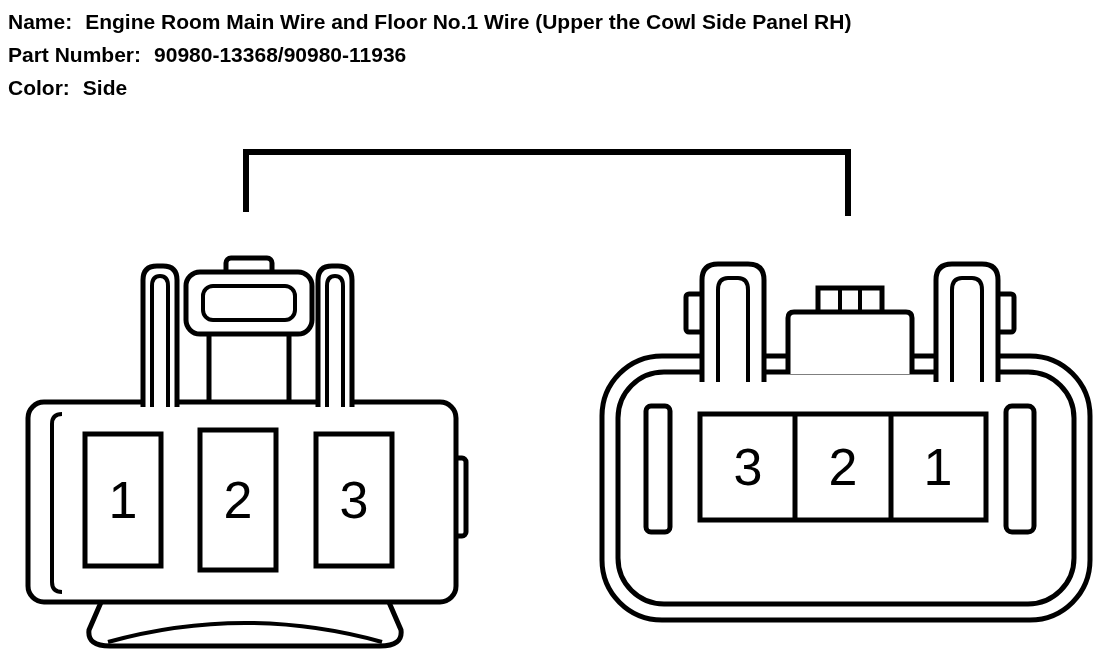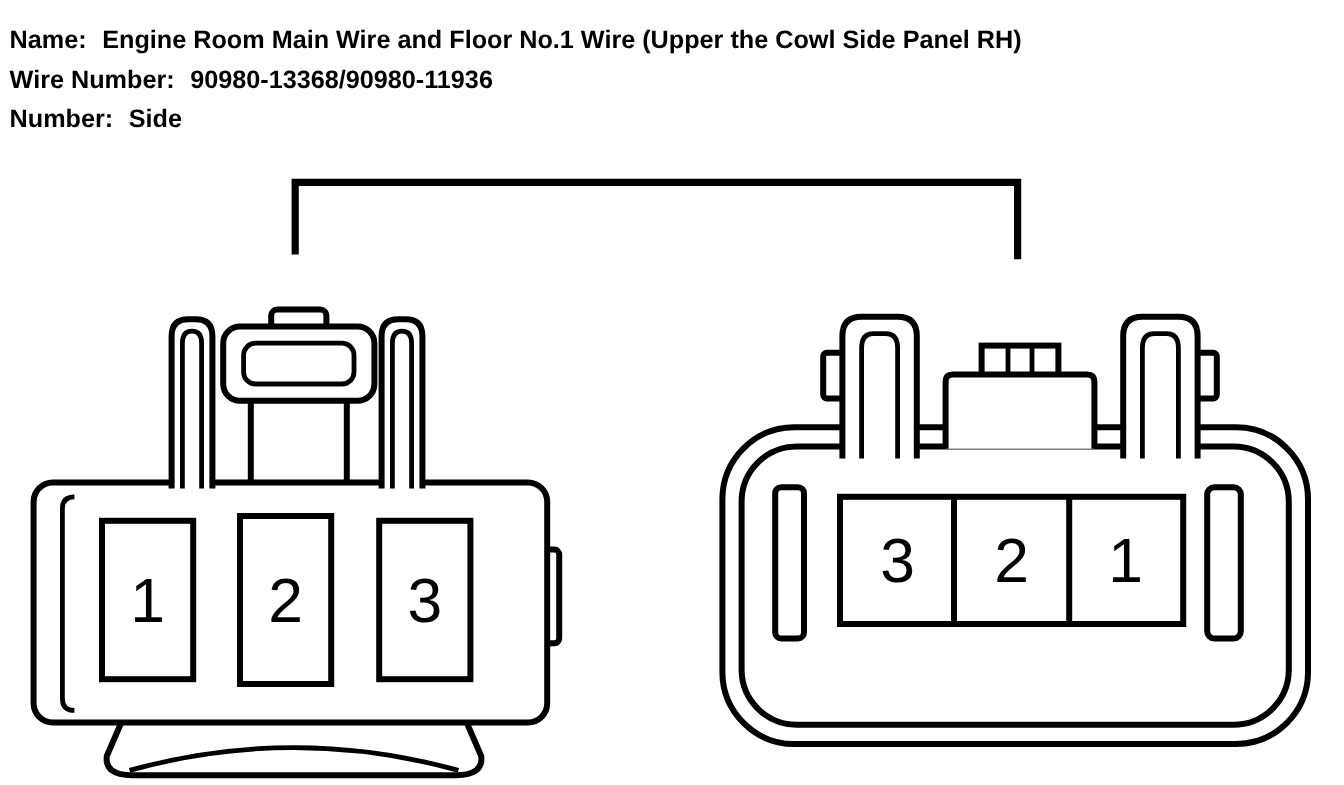--- a/index.html
+++ b/index.html
@@ -7,21 +7,21 @@
     padding: 0;
     background: #ffffff;
     width: 1120px;
     height: 654px;
     position: relative;
     overflow: hidden;
     font-family: "Liberation Sans", sans-serif;
   }
   .header {
     position: absolute;
-    top: 17px;
+    top: 5px;
     left: 8px;
     z-index: 2;
   }
   .header-row {
     font-size: 21px;
     font-weight: 700;
     color: #000000;
     line-height: 33px;
     white-space: nowrap;
   }
@@ -67,24 +67,24 @@
   }
 </style>
 </head>
 <body>
 
 <div class="header">
   <div class="header-row">
     <span class="header-label">Name:</span><span class="header-value">Engine Room Main Wire and Floor No.1 Wire (Upper the Cowl Side Panel RH)</span>
   </div>
   <div class="header-row">
-    <span class="header-label">Wire Number:</span><span class="header-value">90980-13368/90980-11936</span>
+    <span class="header-label">Part Number:</span><span class="header-value">90980-13368/90980-11936</span>
   </div>
   <div class="header-row">
-    <span class="header-label">Number:</span><span class="header-value">Side</span>
+    <span class="header-label">Color:</span><span class="header-value">Side</span>
   </div>
 </div>
 
 <svg class="diagram" width="1120" height="654" viewBox="0 0 1120 654">
 
   <path class="bracket" d="M246,212 L246,152 L848,152 L848,216"></path>
 
   <g>
 
     <path class="outline" d="M102,600 L89,630 Q87,646 110,646 L380,646 Q403,646 401,630 L388,600"></path>

